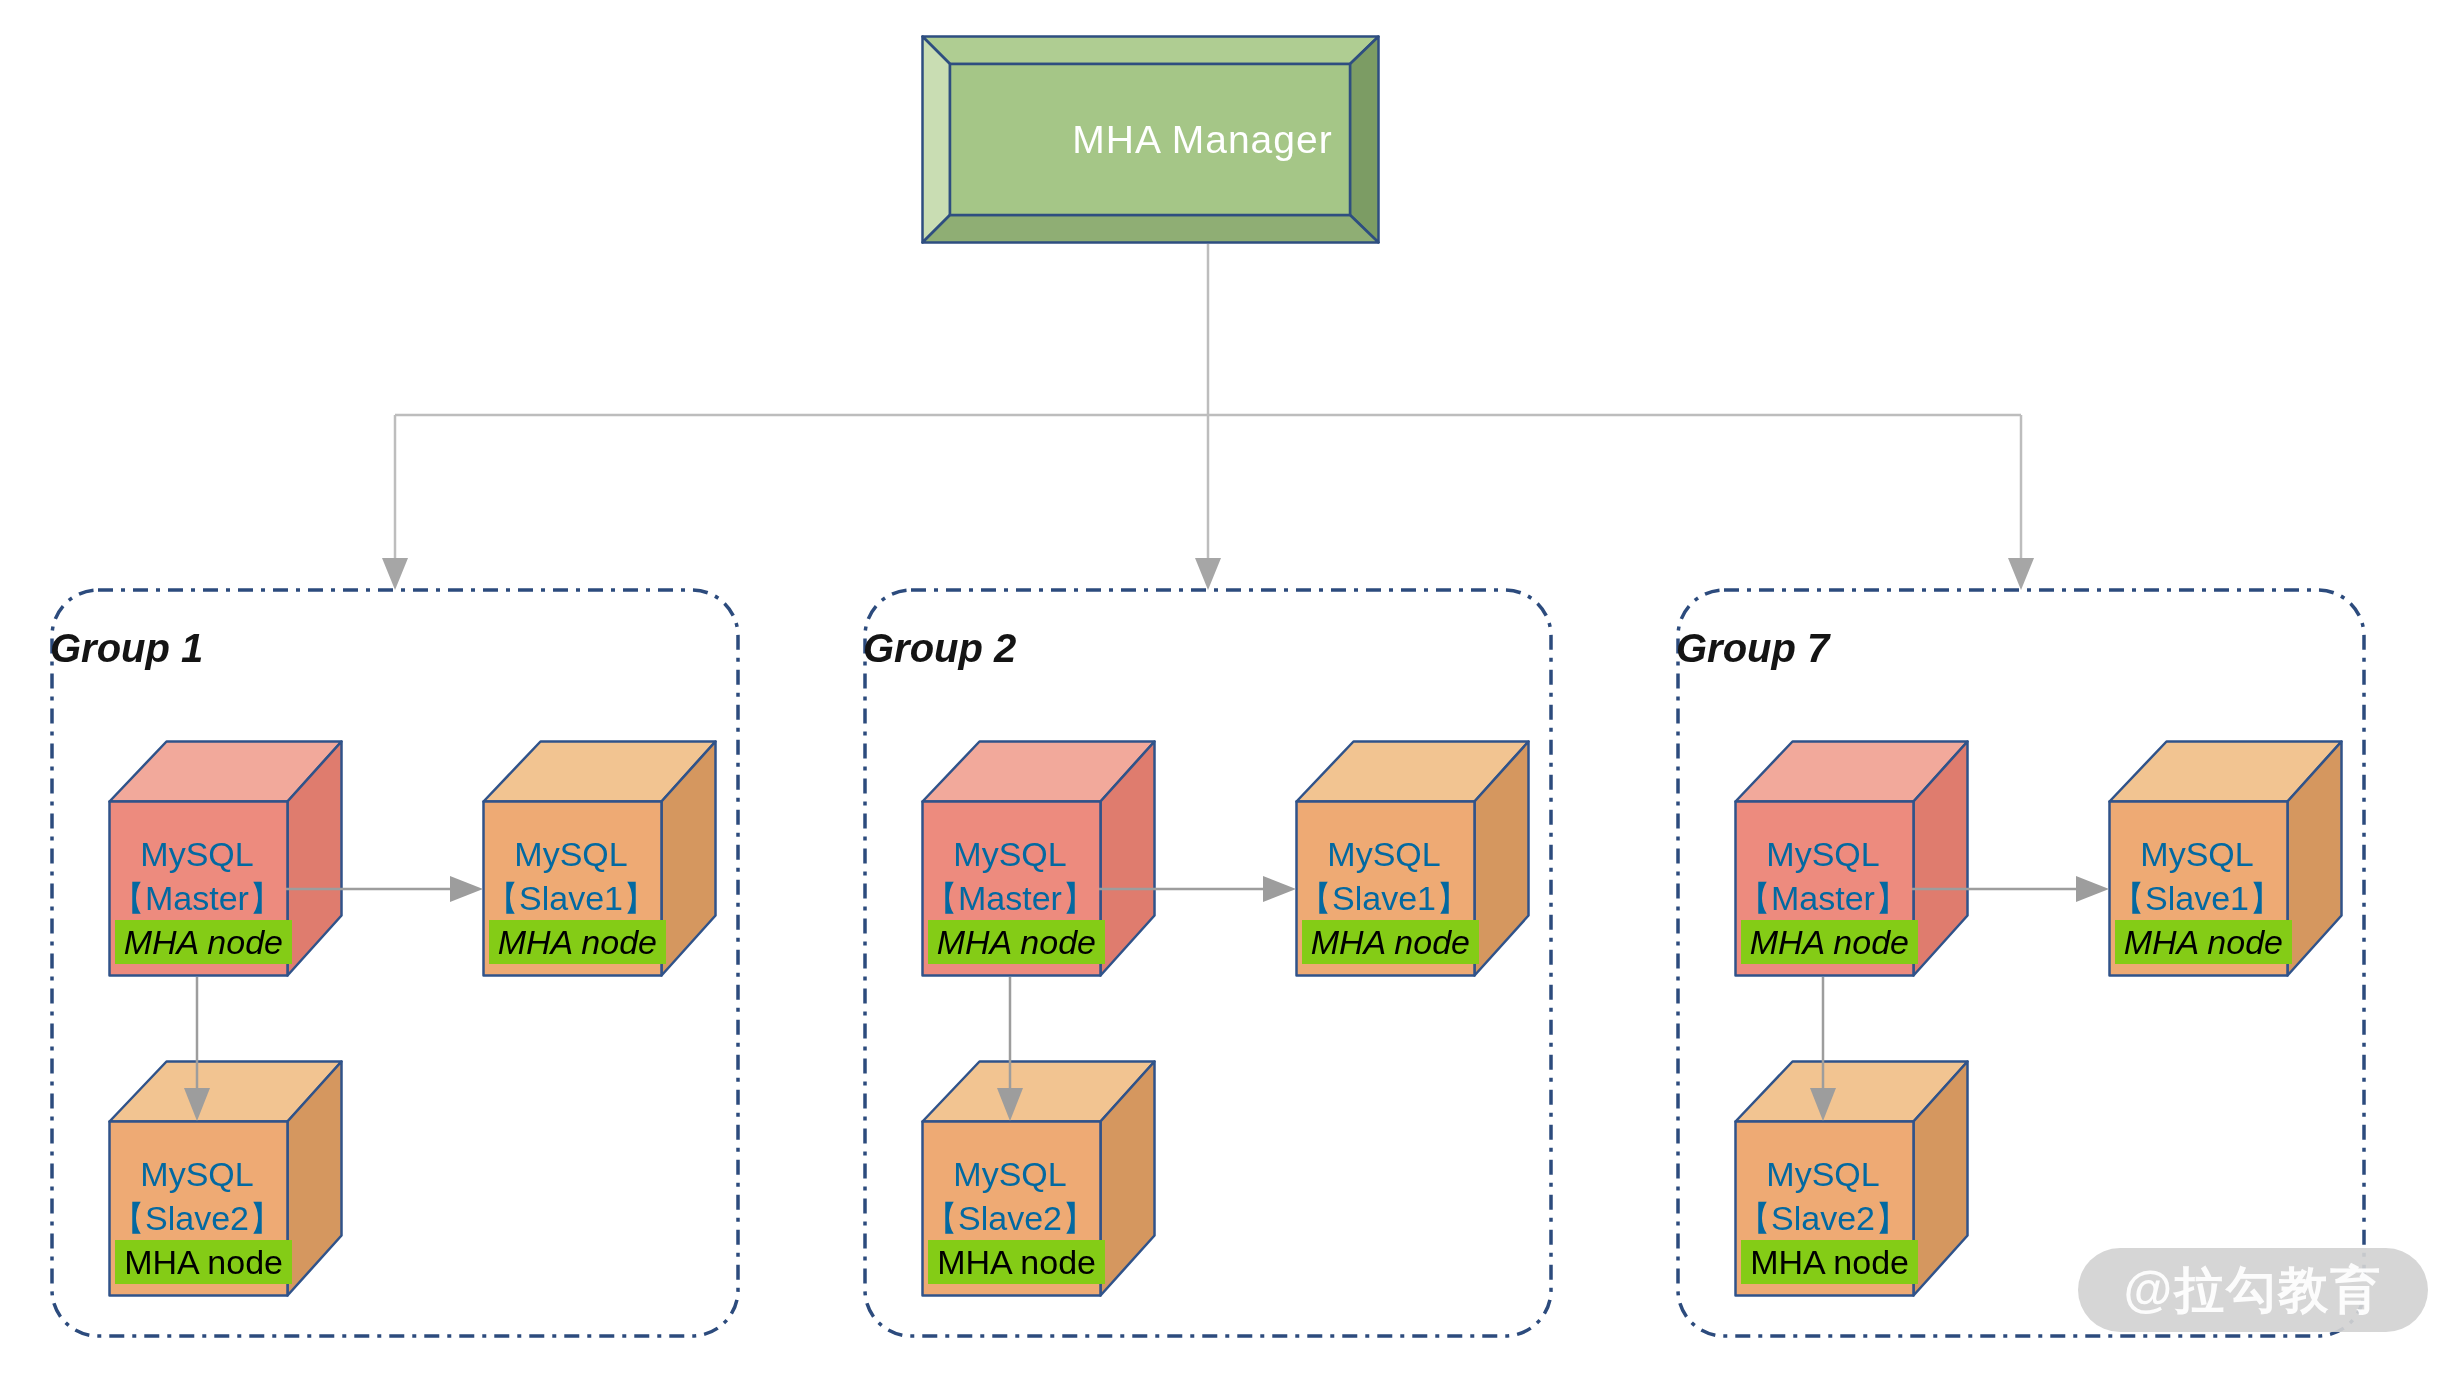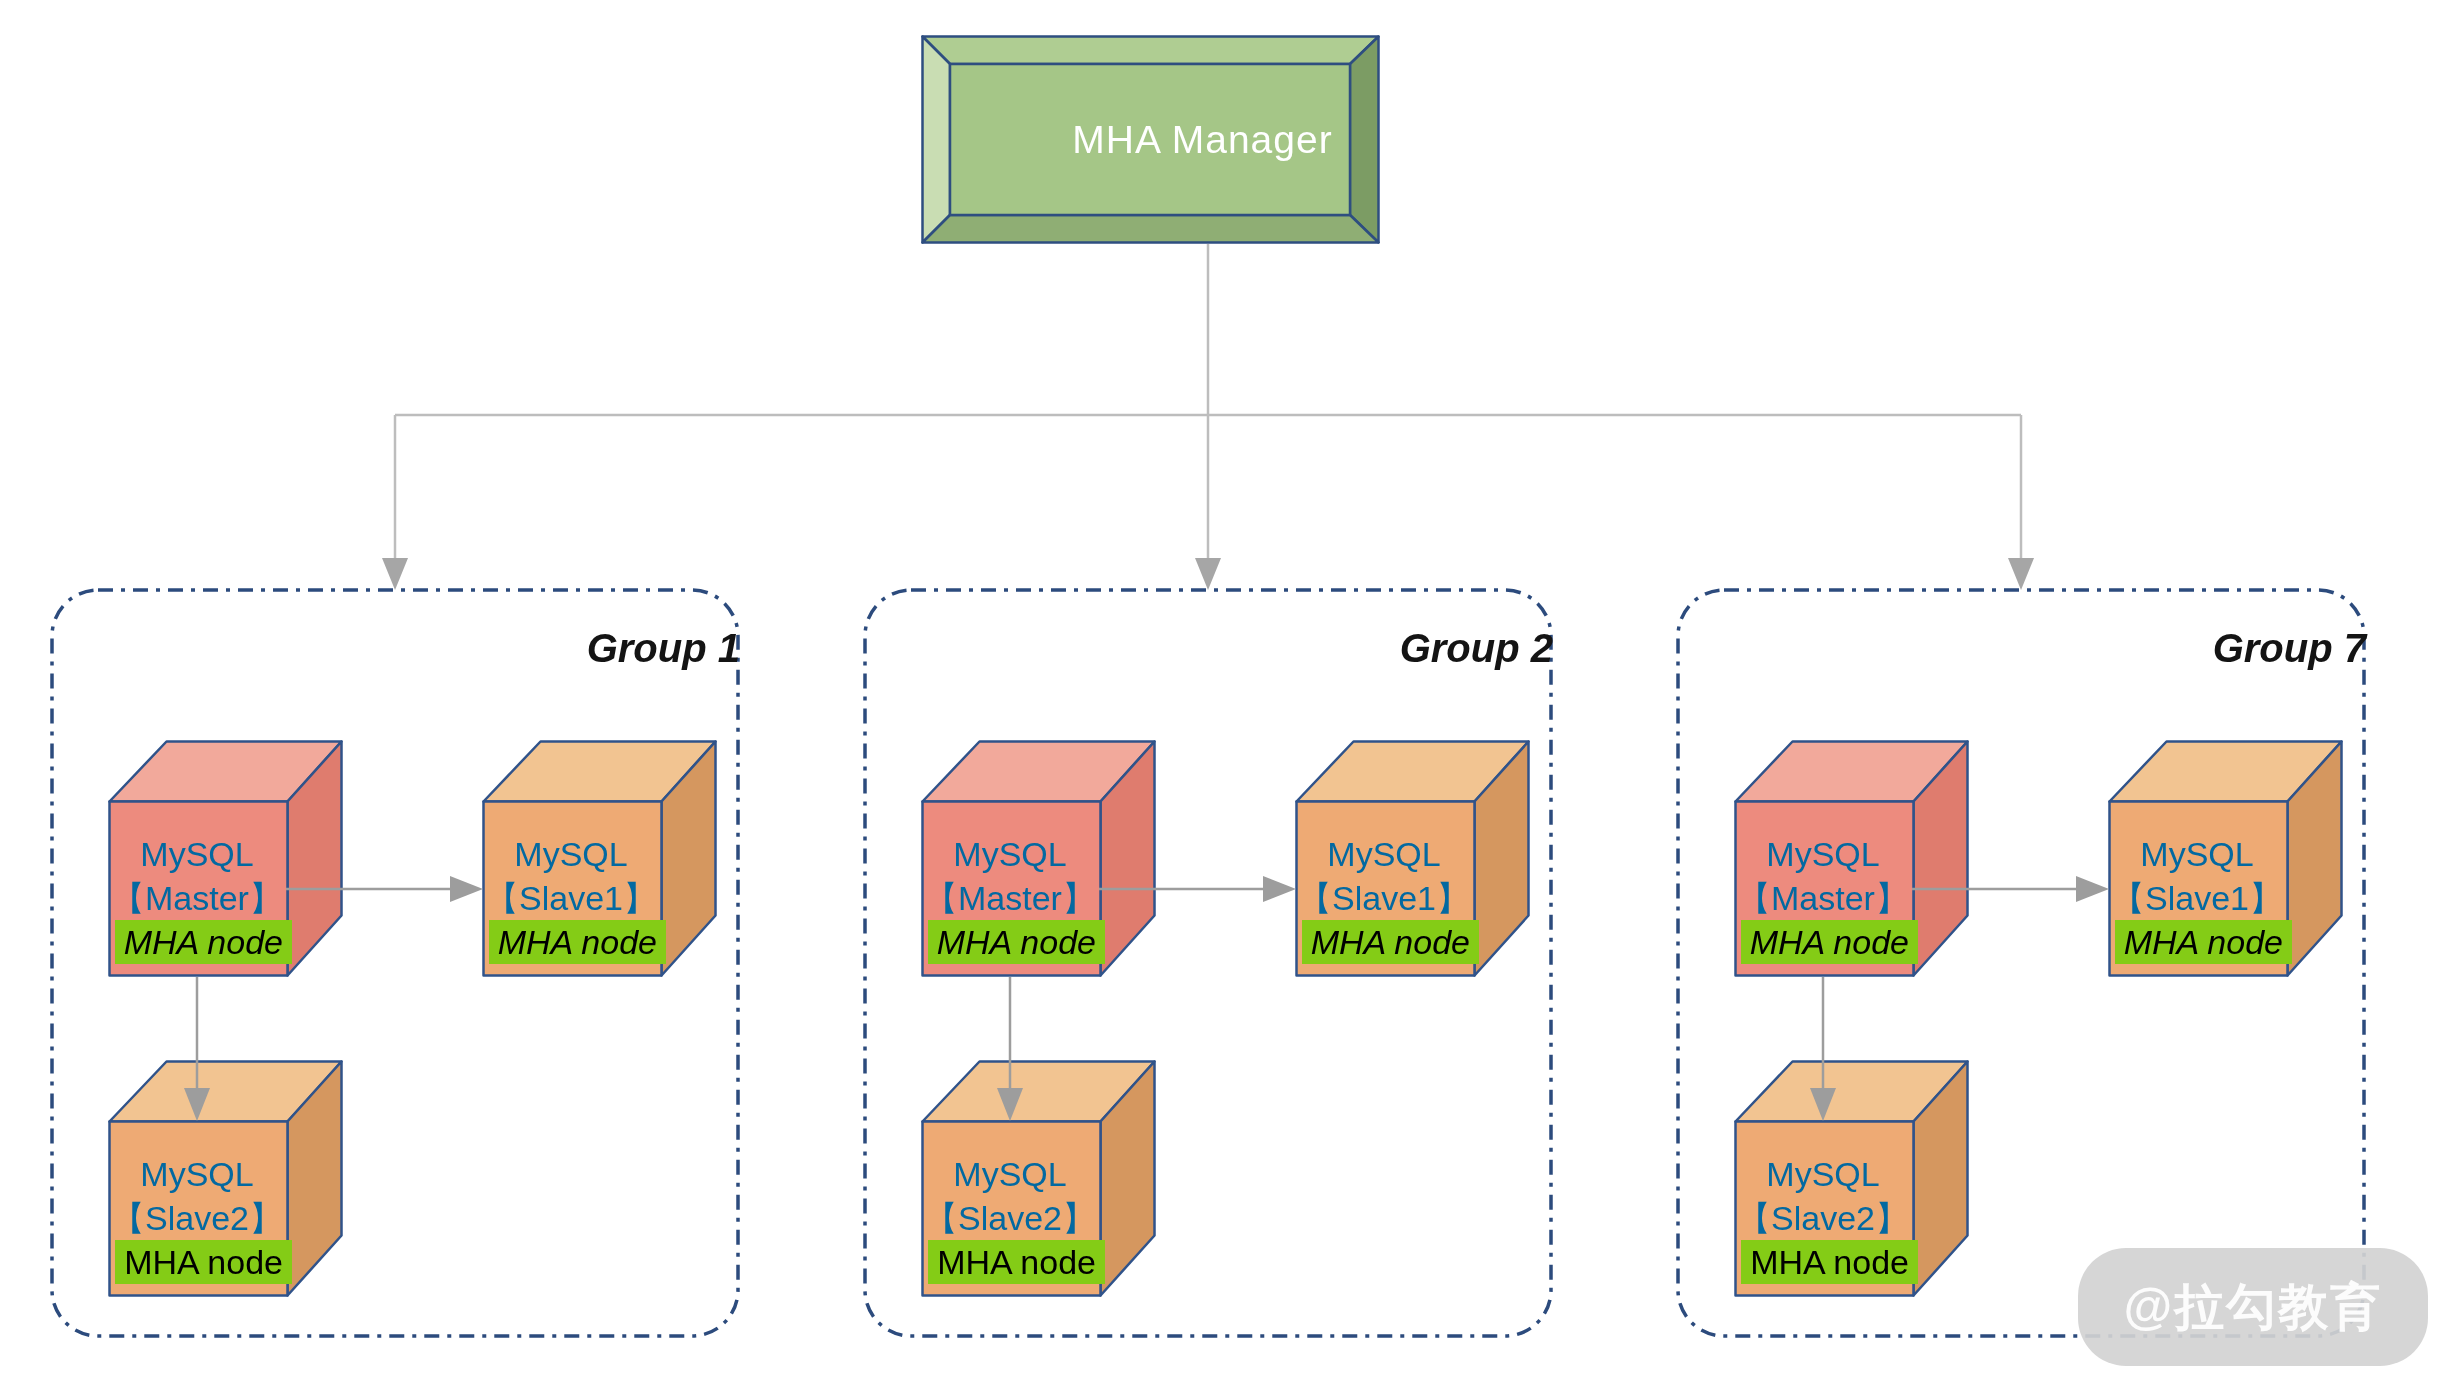--- a/index.html
+++ b/index.html
@@ -68,21 +68,21 @@
   .group-border rect {
     fill: none;
     stroke: #2c4b7d;
     stroke-width: 3.5;
     stroke-dasharray: 15 8 4 8;
   }
   .group-title {
     position: absolute;
     left: 0; top: 38px;
     width: 100%;
-    text-align: right;
+    text-align: left;
     font-size: 40px;
     font-weight: bold;
     font-style: italic;
     color: #141414;
   }
   .group-arrows { position: absolute; left: 0; top: 0; }
   .group-arrows line { stroke: #9d9d9d; stroke-width: 2.5; }
   .group-arrows polygon { fill: #9d9d9d; }
 
   
@@ -125,21 +125,21 @@
     line-height: 44px;
     padding: 0 9px;
     white-space: nowrap;
   }
   .badge.it { font-style: italic; }
 
   
   .watermark {
     position: absolute;
     left: 2078px; top: 1248px;
-    width: 350px; height: 118px;
+    width: 350px; height: 84px;
     border-radius: 48px;
     background: rgba(211, 211, 211, 0.92);
     display: flex;
     align-items: center;
     justify-content: center;
     z-index: 5;
     color: rgba(255, 255, 255, 0.93);
     font-size: 50px;
     font-weight: bold;
     letter-spacing: 2px;

